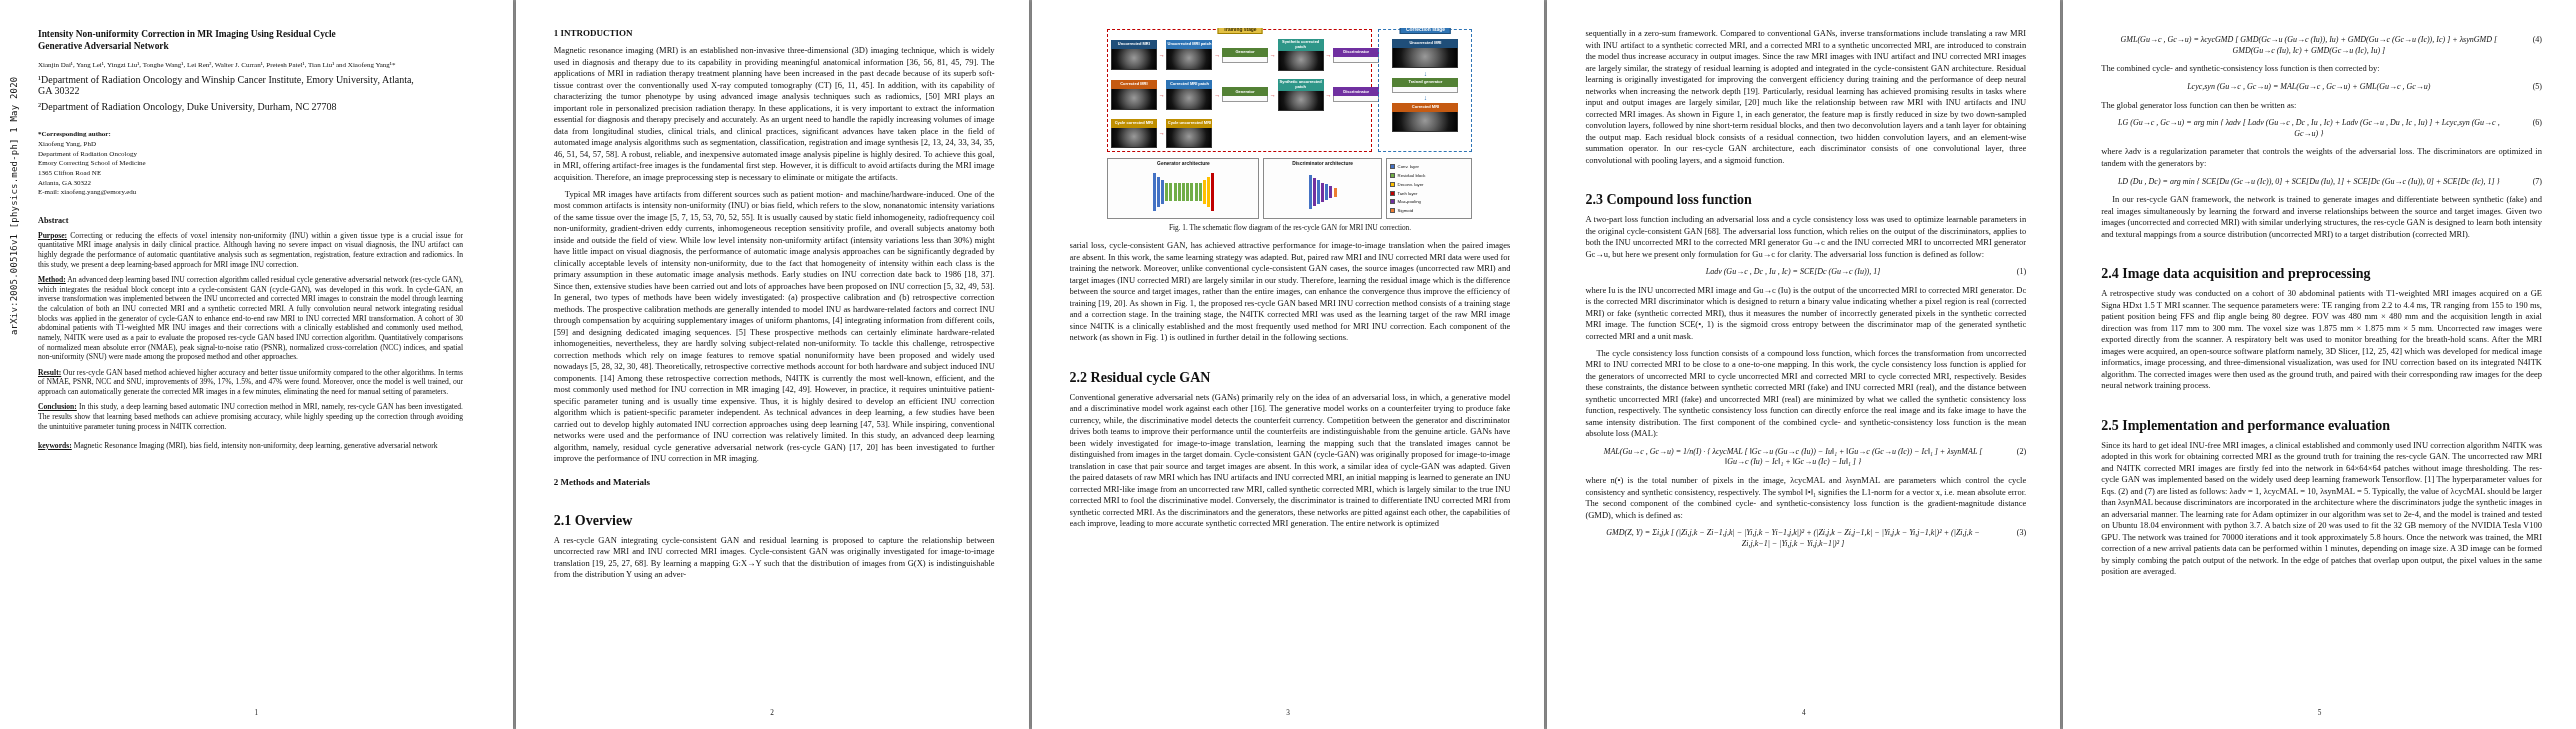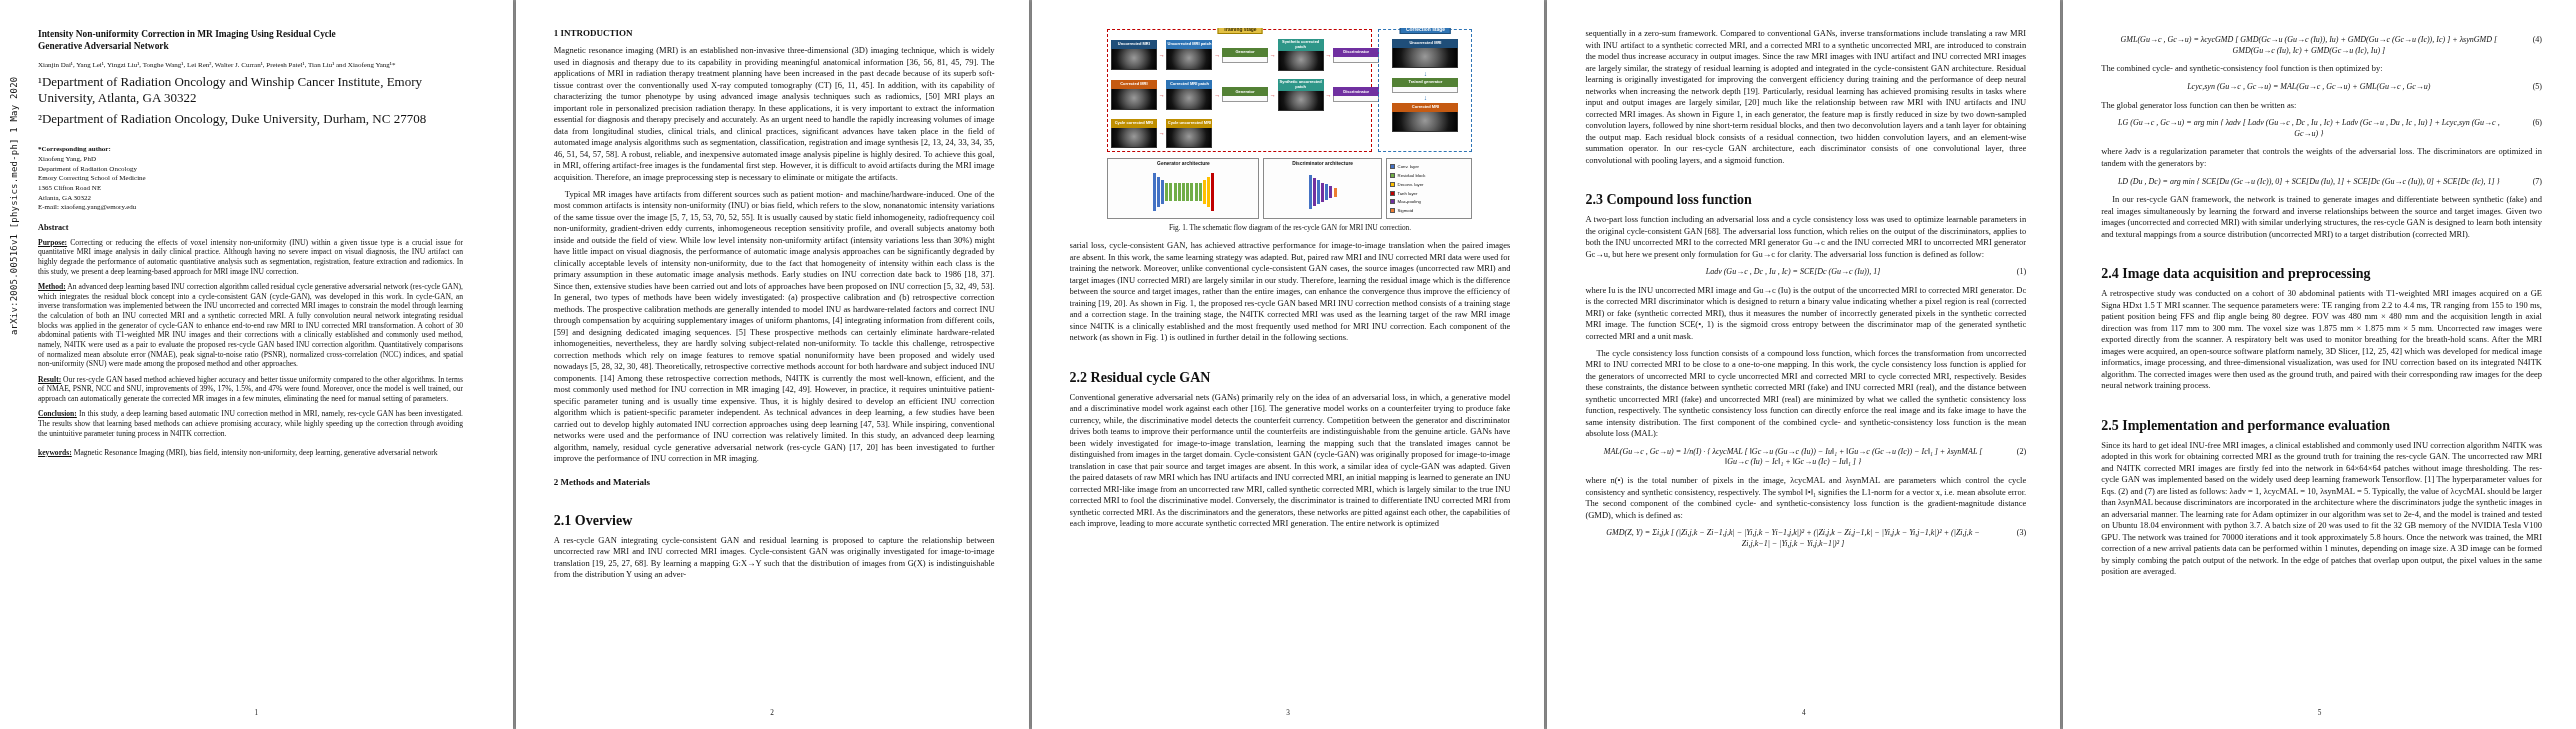--- a/index.html
+++ b/index.html
@@ -10,24 +10,24 @@
           box-shadow:0 0 3px rgba(0,0,0,.4); }
   .content { position:absolute; top:28px; left:38px; right:34px; bottom:35px; overflow:hidden; }
   .pageno { position:absolute; bottom:12px; left:0; right:0; text-align:center; font-size:7.3px; color:#222; }
 
   
   .watermark { position:absolute; left:8.5px; top:335px; width:292px;
                transform:rotate(-90deg); transform-origin:0 0;
                font-family:"DejaVu Sans Mono", monospace; font-size:9px; color:#1a1a1a; letter-spacing:0.2px; }
   .title { font-size:9.4px; font-weight:bold; max-width:316px; line-height:1.32; }
   .authors { font-size:7px; margin-top:8.5px; max-width:425px; }
-  .affil { font-size:13px; margin-top:4.9px; max-width:389px; }
+  .affil { font-size:10px; margin-top:4.9px; max-width:389px; }
   .corr { margin-top:18px; font-size:7px; line-height:9.7px; }
   .corr .lead { font-weight:bold; }
-  .abs-h { font-size:8.2px; font-weight:bold; margin-top:10px; }
+  .abs-h { font-size:8.2px; font-weight:bold; margin-top:18px; }
   .abs-p { font-size:7.6px; line-height:9.7px; text-align:justify; max-width:425px; margin-top:5.5px; }
   .abs-p b { font-weight:bold;text-decoration:underline; }
   .kw { margin-top:9.7px; }
 
   
   .h-sec { font-size:9px; font-weight:bold; margin:0 0 7.3px 0; }
   .h-sec2 { font-size:9px; font-weight:bold; margin:12px 0 7.3px 0; }
   .h-sub { font-size:14px; font-weight:bold; margin:26px 0 6px 0; }
   .bt { font-size:8.5px; line-height:11.5px; text-align:justify; }
   .ind { text-indent:11px; }
@@ -301,21 +301,21 @@
     </div>
     <div class="pageno">4</div>
   </div>
 
   <div class="page">
     <div class="content">
       <div class="eq">
         <span class="eq-body">GML(Gu→c , Gc→u) = λcycGMD [ GMD(Gc→u (Gu→c (Iu)), Iu) + GMD(Gu→c (Gc→u (Ic)), Ic) ] + λsynGMD [ GMD(Gu→c (Iu), Ic) + GMD(Gc→u (Ic), Iu) ]</span>
         <span class="eq-no">(4)</span>
       </div>
-      <p class="bt">The combined cycle- and synthetic-consistency fool function is then optimized by:</p>
+      <p class="bt">The combined cycle- and synthetic-consistency loss function is then corrected by:</p>
       <div class="eq">
         <span class="eq-body">Lcyc,syn (Gu→c , Gc→u) = MAL(Gu→c , Gc→u) + GML(Gu→c , Gc→u)</span>
         <span class="eq-no">(5)</span>
       </div>
       <p class="bt">The global generator loss function can then be written as:</p>
       <div class="eq">
         <span class="eq-body">LG (Gu→c , Gc→u) = arg min { λadv [ Ladv (Gu→c , Dc , Iu , Ic) + Ladv (Gc→u , Du , Ic , Iu) ] + Lcyc,syn (Gu→c , Gc→u) }</span>
         <span class="eq-no">(6)</span>
       </div>
       <p class="bt">where λadv is a regularization parameter that controls the weights of the adversarial loss. The discriminators are optimized in tandem with the generators by:</p>

